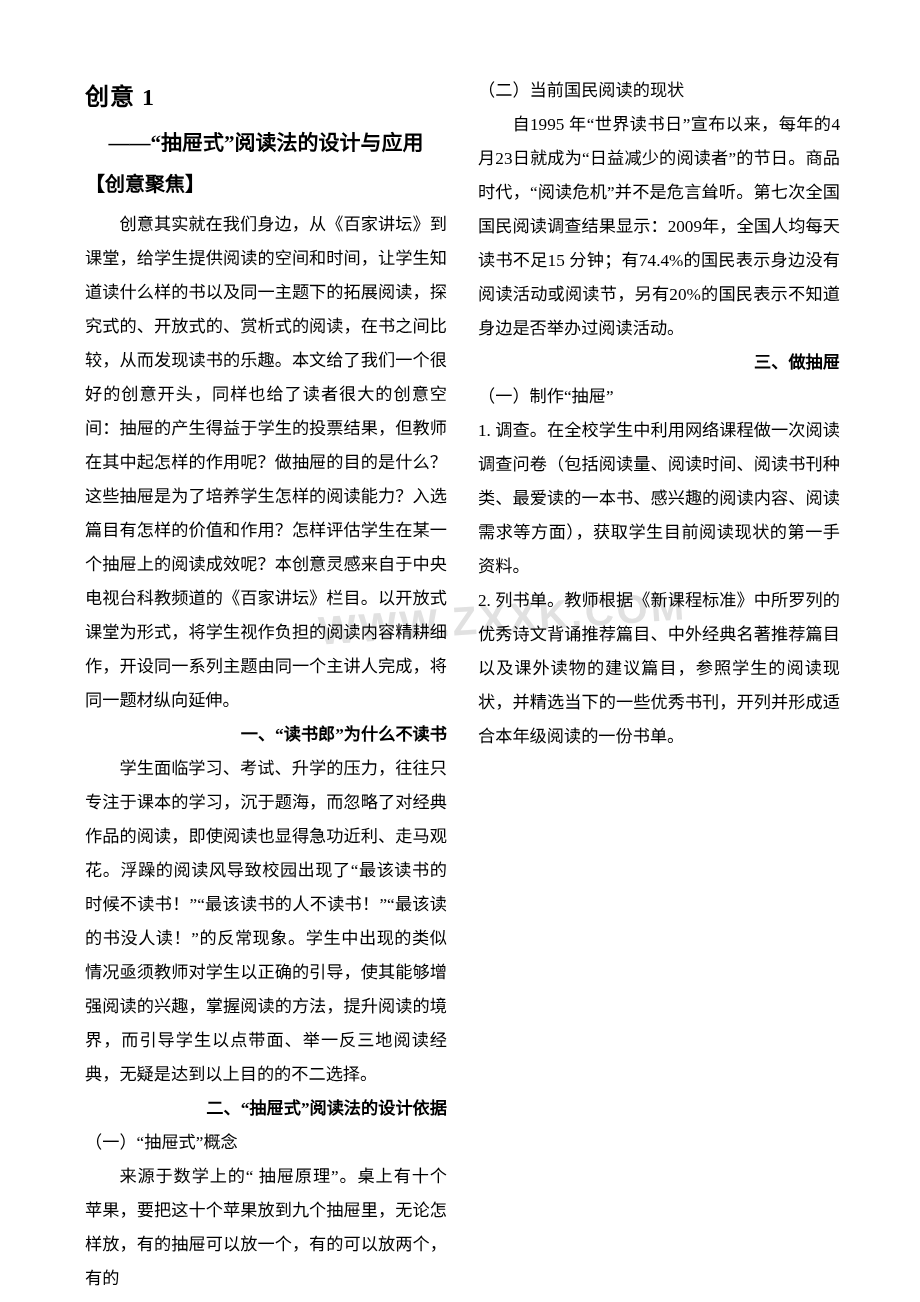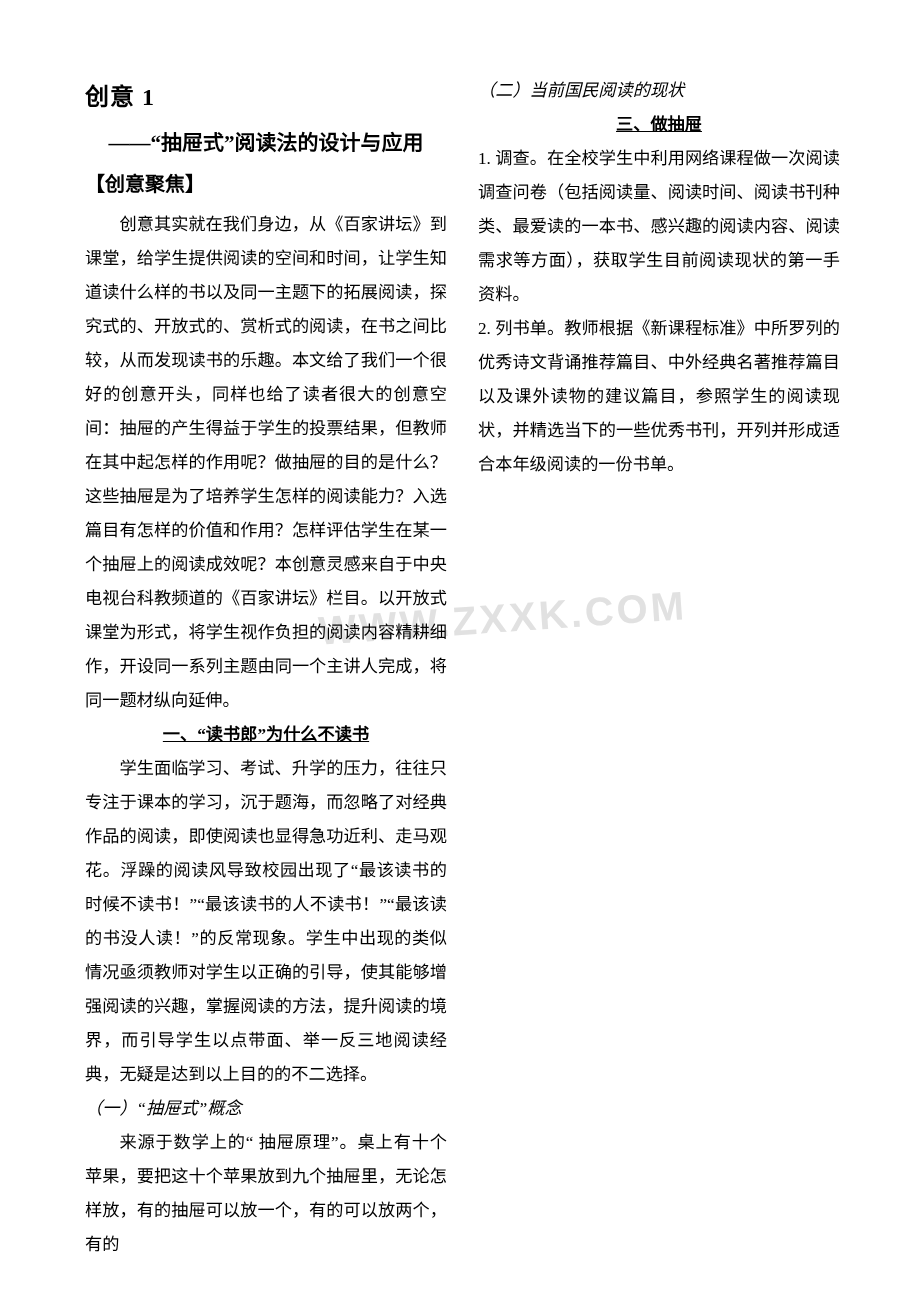--- a/index.html
+++ b/index.html
@@ -51,29 +51,27 @@
     line-height: 34px;
     text-align: justify;
     text-justify: inter-ideograph;
     word-break: break-all;
   }
   .indent { text-indent: 2em; }
   .sec-heading {
     font-size: 17.2px;
     font-weight: bold;
     line-height: 34px;
-    text-align: center;
-    text-decoration: underline;
+    text-align: right;
   }
   .sub-heading {
     font-size: 17.2px;
     font-weight: normal;
     line-height: 34px;
     text-align: left;
-    font-style: italic;
   }
   .watermark {
     position: absolute;
     left: 318px;
     top: 596px;
     z-index: 0;
     font-family: "Liberation Sans", sans-serif;
     font-size: 40px;
     font-weight: bold;
     letter-spacing: 3px;
@@ -92,24 +90,27 @@
 
 <div class="page">
 
   <div class="col">
     <h1 class="doc-title">创意 1</h1>
     <h2 class="doc-subtitle">——“抽屉式”阅读法的设计与应用</h2>
     <h2 class="focus-heading">【创意聚焦】</h2>
     <p class="body-text indent">创意其实就在我们身边，从《百家讲坛》到课堂，给学生提供阅读的空间和时间，让学生知道读什么样的书以及同一主题下的拓展阅读，探究式的、开放式的、赏析式的阅读，在书之间比较，从而发现读书的乐趣。本文给了我们一个很好的创意开头，同样也给了读者很大的创意空间：抽屉的产生得益于学生的投票结果，但教师在其中起怎样的作用呢？做抽屉的目的是什么？这些抽屉是为了培养学生怎样的阅读能力？入选篇目有怎样的价值和作用？怎样评估学生在某一个抽屉上的阅读成效呢？本创意灵感来自于中央电视台科教频道的《百家讲坛》栏目。以开放式课堂为形式，将学生视作负担的阅读内容精耕细作，开设同一系列主题由同一个主讲人完成，将同一题材纵向延伸。</p>
     <h3 class="sec-heading">一、“读书郎”为什么不读书</h3>
     <p class="body-text indent">学生面临学习、考试、升学的压力，往往只专注于课本的学习，沉于题海，而忽略了对经典作品的阅读，即使阅读也显得急功近利、走马观花。浮躁的阅读风导致校园出现了“最该读书的时候不读书！”“最该读书的人不读书！”“最该读的书没人读！”的反常现象。学生中出现的类似情况亟须教师对学生以正确的引导，使其能够增强阅读的兴趣，掌握阅读的方法，提升阅读的境界，而引导学生以点带面、举一反三地阅读经典，无疑是达到以上目的的不二选择。</p>
+    <h3 class="sec-heading">二、“抽屉式”阅读法的设计依据</h3>
     <p class="body-text sub-heading">（一）“抽屉式”概念</p>
     <p class="body-text indent">来源于数学上的“ 抽屉原理”。桌上有十个苹果，要把这十个苹果放到九个抽屉里，无论怎样放，有的抽屉可以放一个，有的可以放两个，有的</p>
   </div>
 
   <div class="col">
     <p class="body-text sub-heading">（二）当前国民阅读的现状</p>
+    <p class="body-text indent">自1995 年“世界读书日”宣布以来，每年的4月23日就成为“日益减少的阅读者”的节日。商品时代，“阅读危机”并不是危言耸听。第七次全国国民阅读调查结果显示：2009年，全国人均每天读书不足15 分钟；有74.4%的国民表示身边没有阅读活动或阅读节，另有20%的国民表示不知道身边是否举办过阅读活动。</p>
     <h3 class="sec-heading">三、做抽屉</h3>
+    <p class="body-text sub-heading">（一）制作“抽屉”</p>
     <p class="body-text">1. 调查。在全校学生中利用网络课程做一次阅读调查问卷（包括阅读量、阅读时间、阅读书刊种类、最爱读的一本书、感兴趣的阅读内容、阅读需求等方面），获取学生目前阅读现状的第一手资料。</p>
     <p class="body-text">2. 列书单。教师根据《新课程标准》中所罗列的优秀诗文背诵推荐篇目、中外经典名著推荐篇目以及课外读物的建议篇目，参照学生的阅读现状，并精选当下的一些优秀书刊，开列并形成适合本年级阅读的一份书单。</p>
   </div>
 
 </div>
 
 </body></html>

